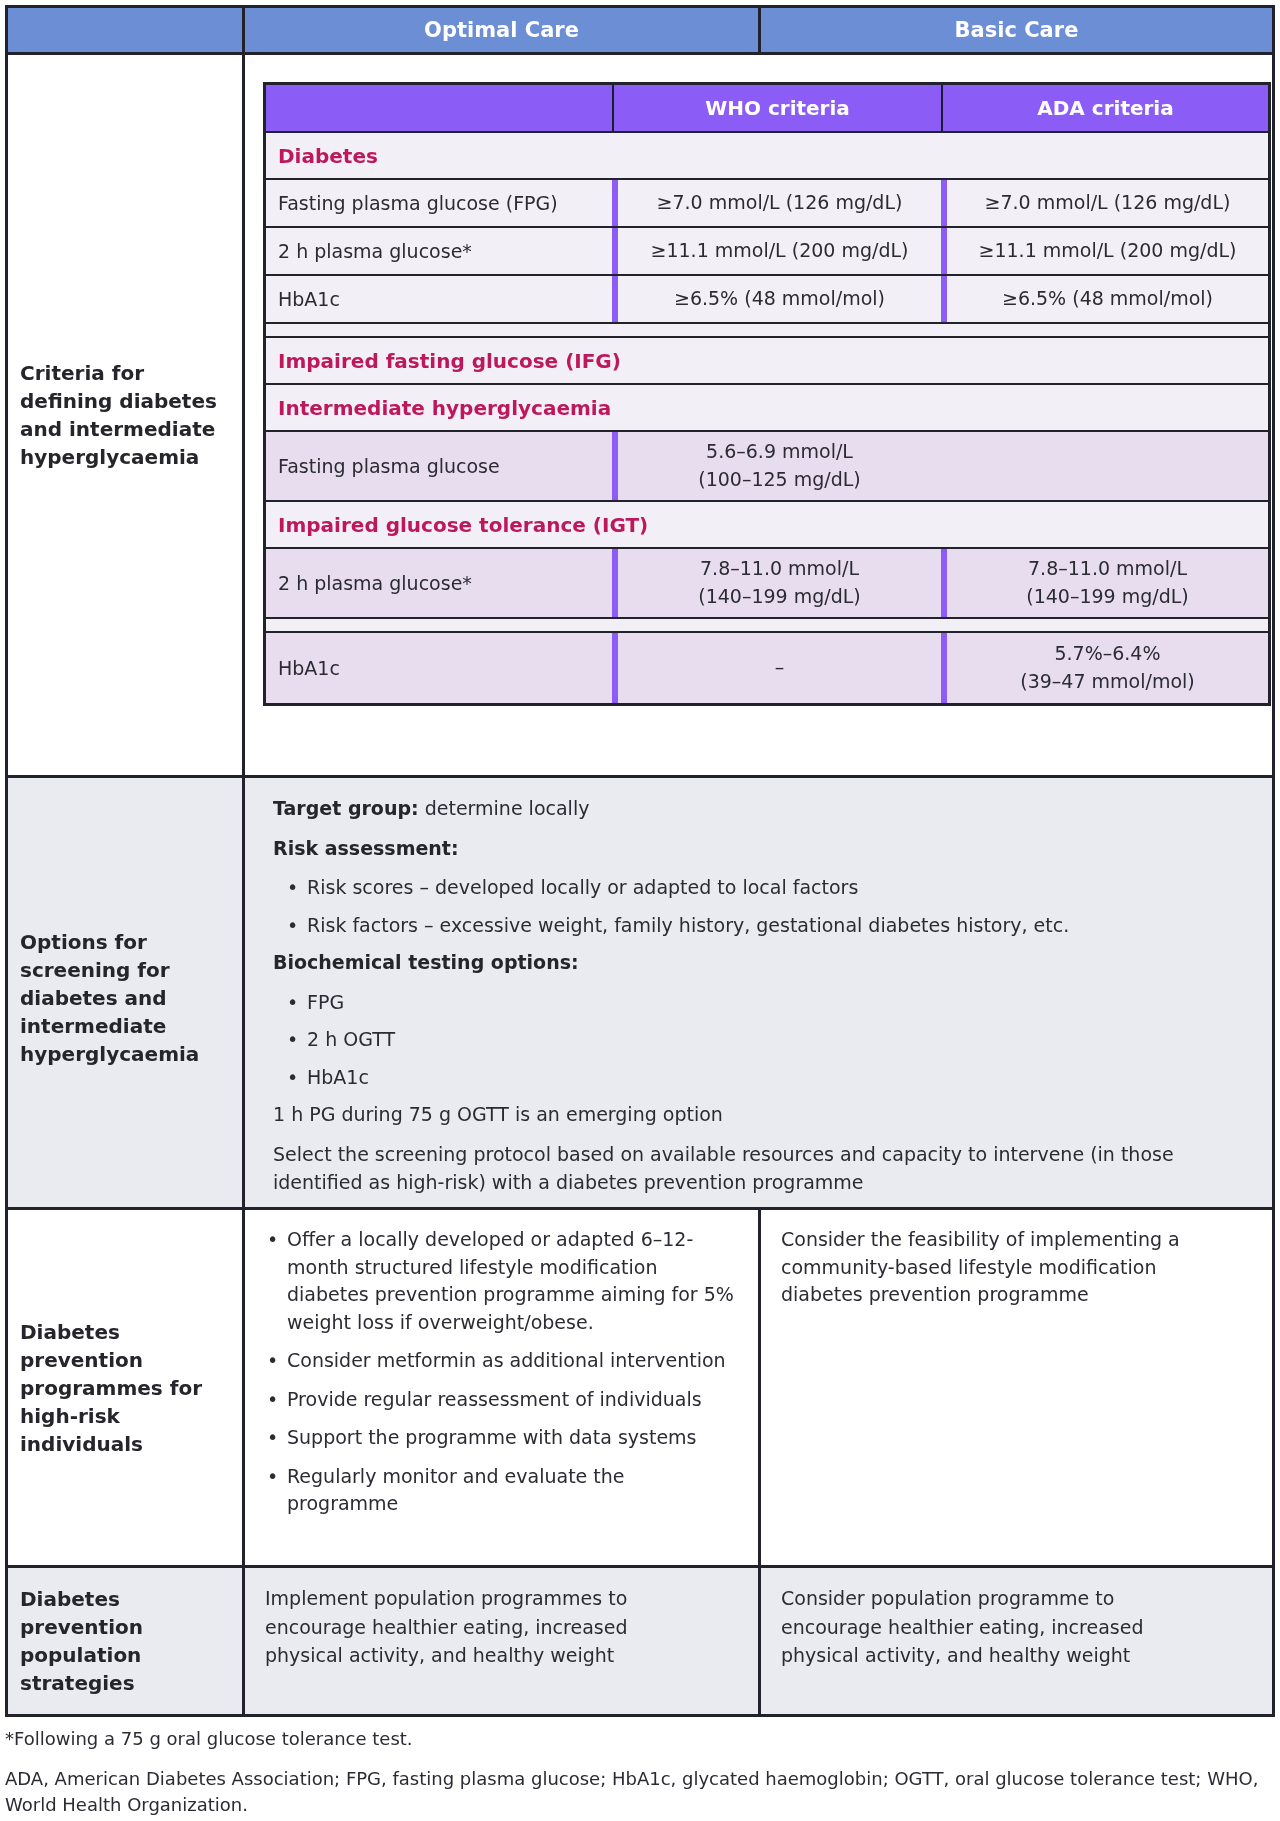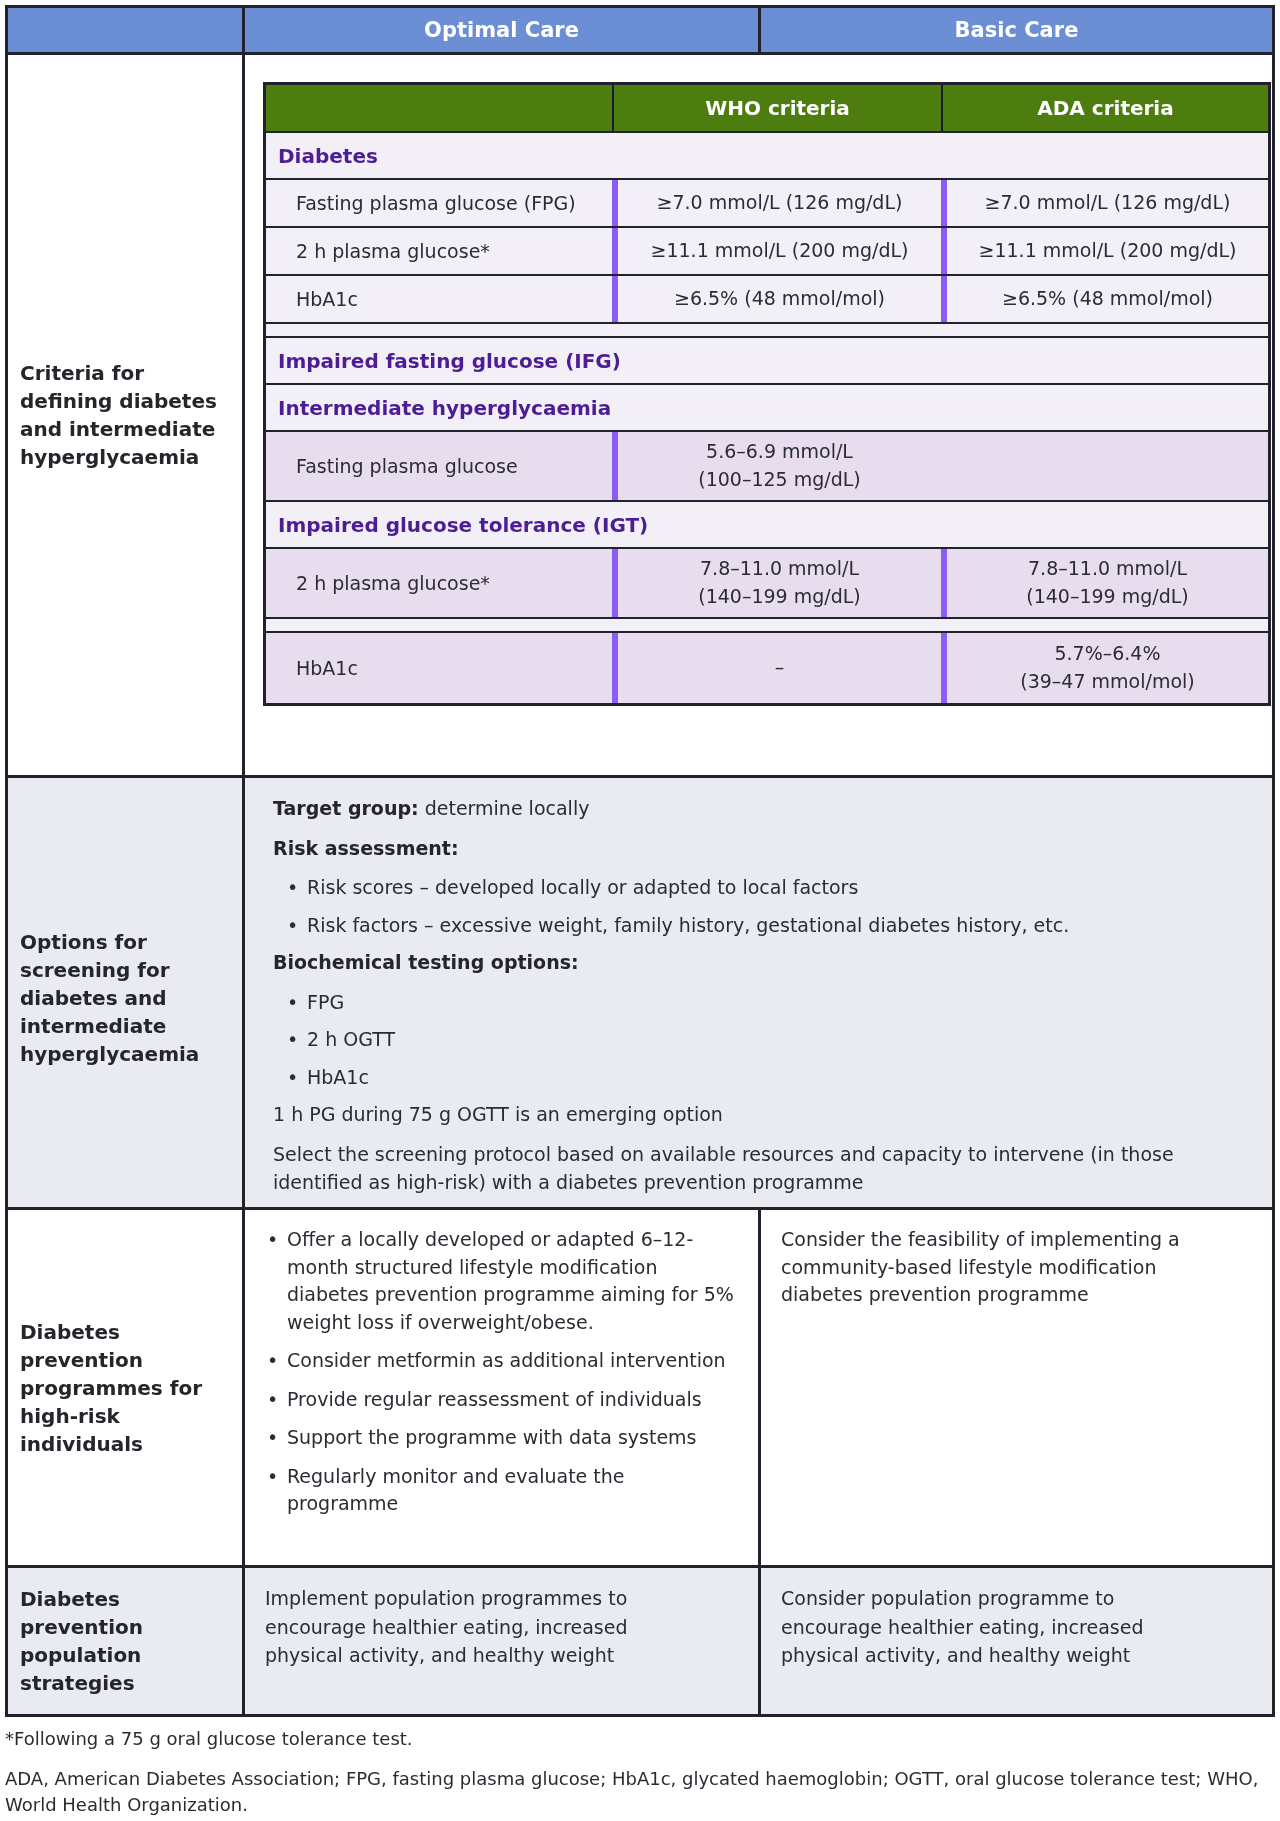--- a/index.html
+++ b/index.html
@@ -21,26 +21,26 @@
   .label-cell{display:flex;align-items:center;padding:6px 14px 6px 12px;
               font-weight:bold;font-size:20px;line-height:1.4;color:#25252c;}
   .bg-section{background:#e9ebf1;}
   
   .inner-wrap{padding:27px 0 0 18px;}
   .itable{width:1008px;box-sizing:border-box;border:3px solid #22222c;}
   .irow{display:grid;grid-template-columns:346px 329px 1fr;box-sizing:border-box;}
   .irow + .irow{border-top:2px solid #22222c;}
   .icell{box-sizing:border-box;min-width:0;display:flex;align-items:center;font-size:19px;}
   .icell + .icell{border-left:6px solid #8b5cf6;}
-  .ihead{background:#4d7c0f;min-height:46px;}
+  .ihead{background:#8b5cf6;min-height:46px;}
   .ihead .icell{justify-content:center;color:#ffffff;font-weight:bold;font-size:20px;}
   .ihead .icell + .icell{border-left:2px solid #1b1b32;}
   .ititle{background:#f2f0f6;min-height:47px;}
-  .ititle .icell{font-weight:bold;font-size:20px;color:#4c1d95;padding:8px 10px 8px 12px;}
-  .idata .ilabel{padding:8px 10px 8px 12px;margin-left:18px;}
+  .ititle .icell{font-weight:bold;font-size:20px;color:#be185d;padding:8px 10px 8px 12px;}
+  .idata .ilabel{padding:8px 10px 8px 12px;}
   .idata .ival{justify-content:center;text-align:center;white-space:pre-line;line-height:1.45;padding:6px 4px;}
   .bg-light{background:#f2f0f6;}
   .bg-lav{background:#e7ddee;}
   .r48{min-height:48px;} .r70{min-height:70px;} .r74{min-height:72px;}
   .ispacer{min-height:14px;background:#f2f0f6;}
   
   .screen-content{padding:16px 20px 10px 28px;font-size:19px;line-height:1.5;}
   .screen-content .blk{margin:0 0 11px 0;}
   .bold{font-weight:bold;color:#25252c;}
   .bullet{display:flex;margin:0 0 9px 14px;}

